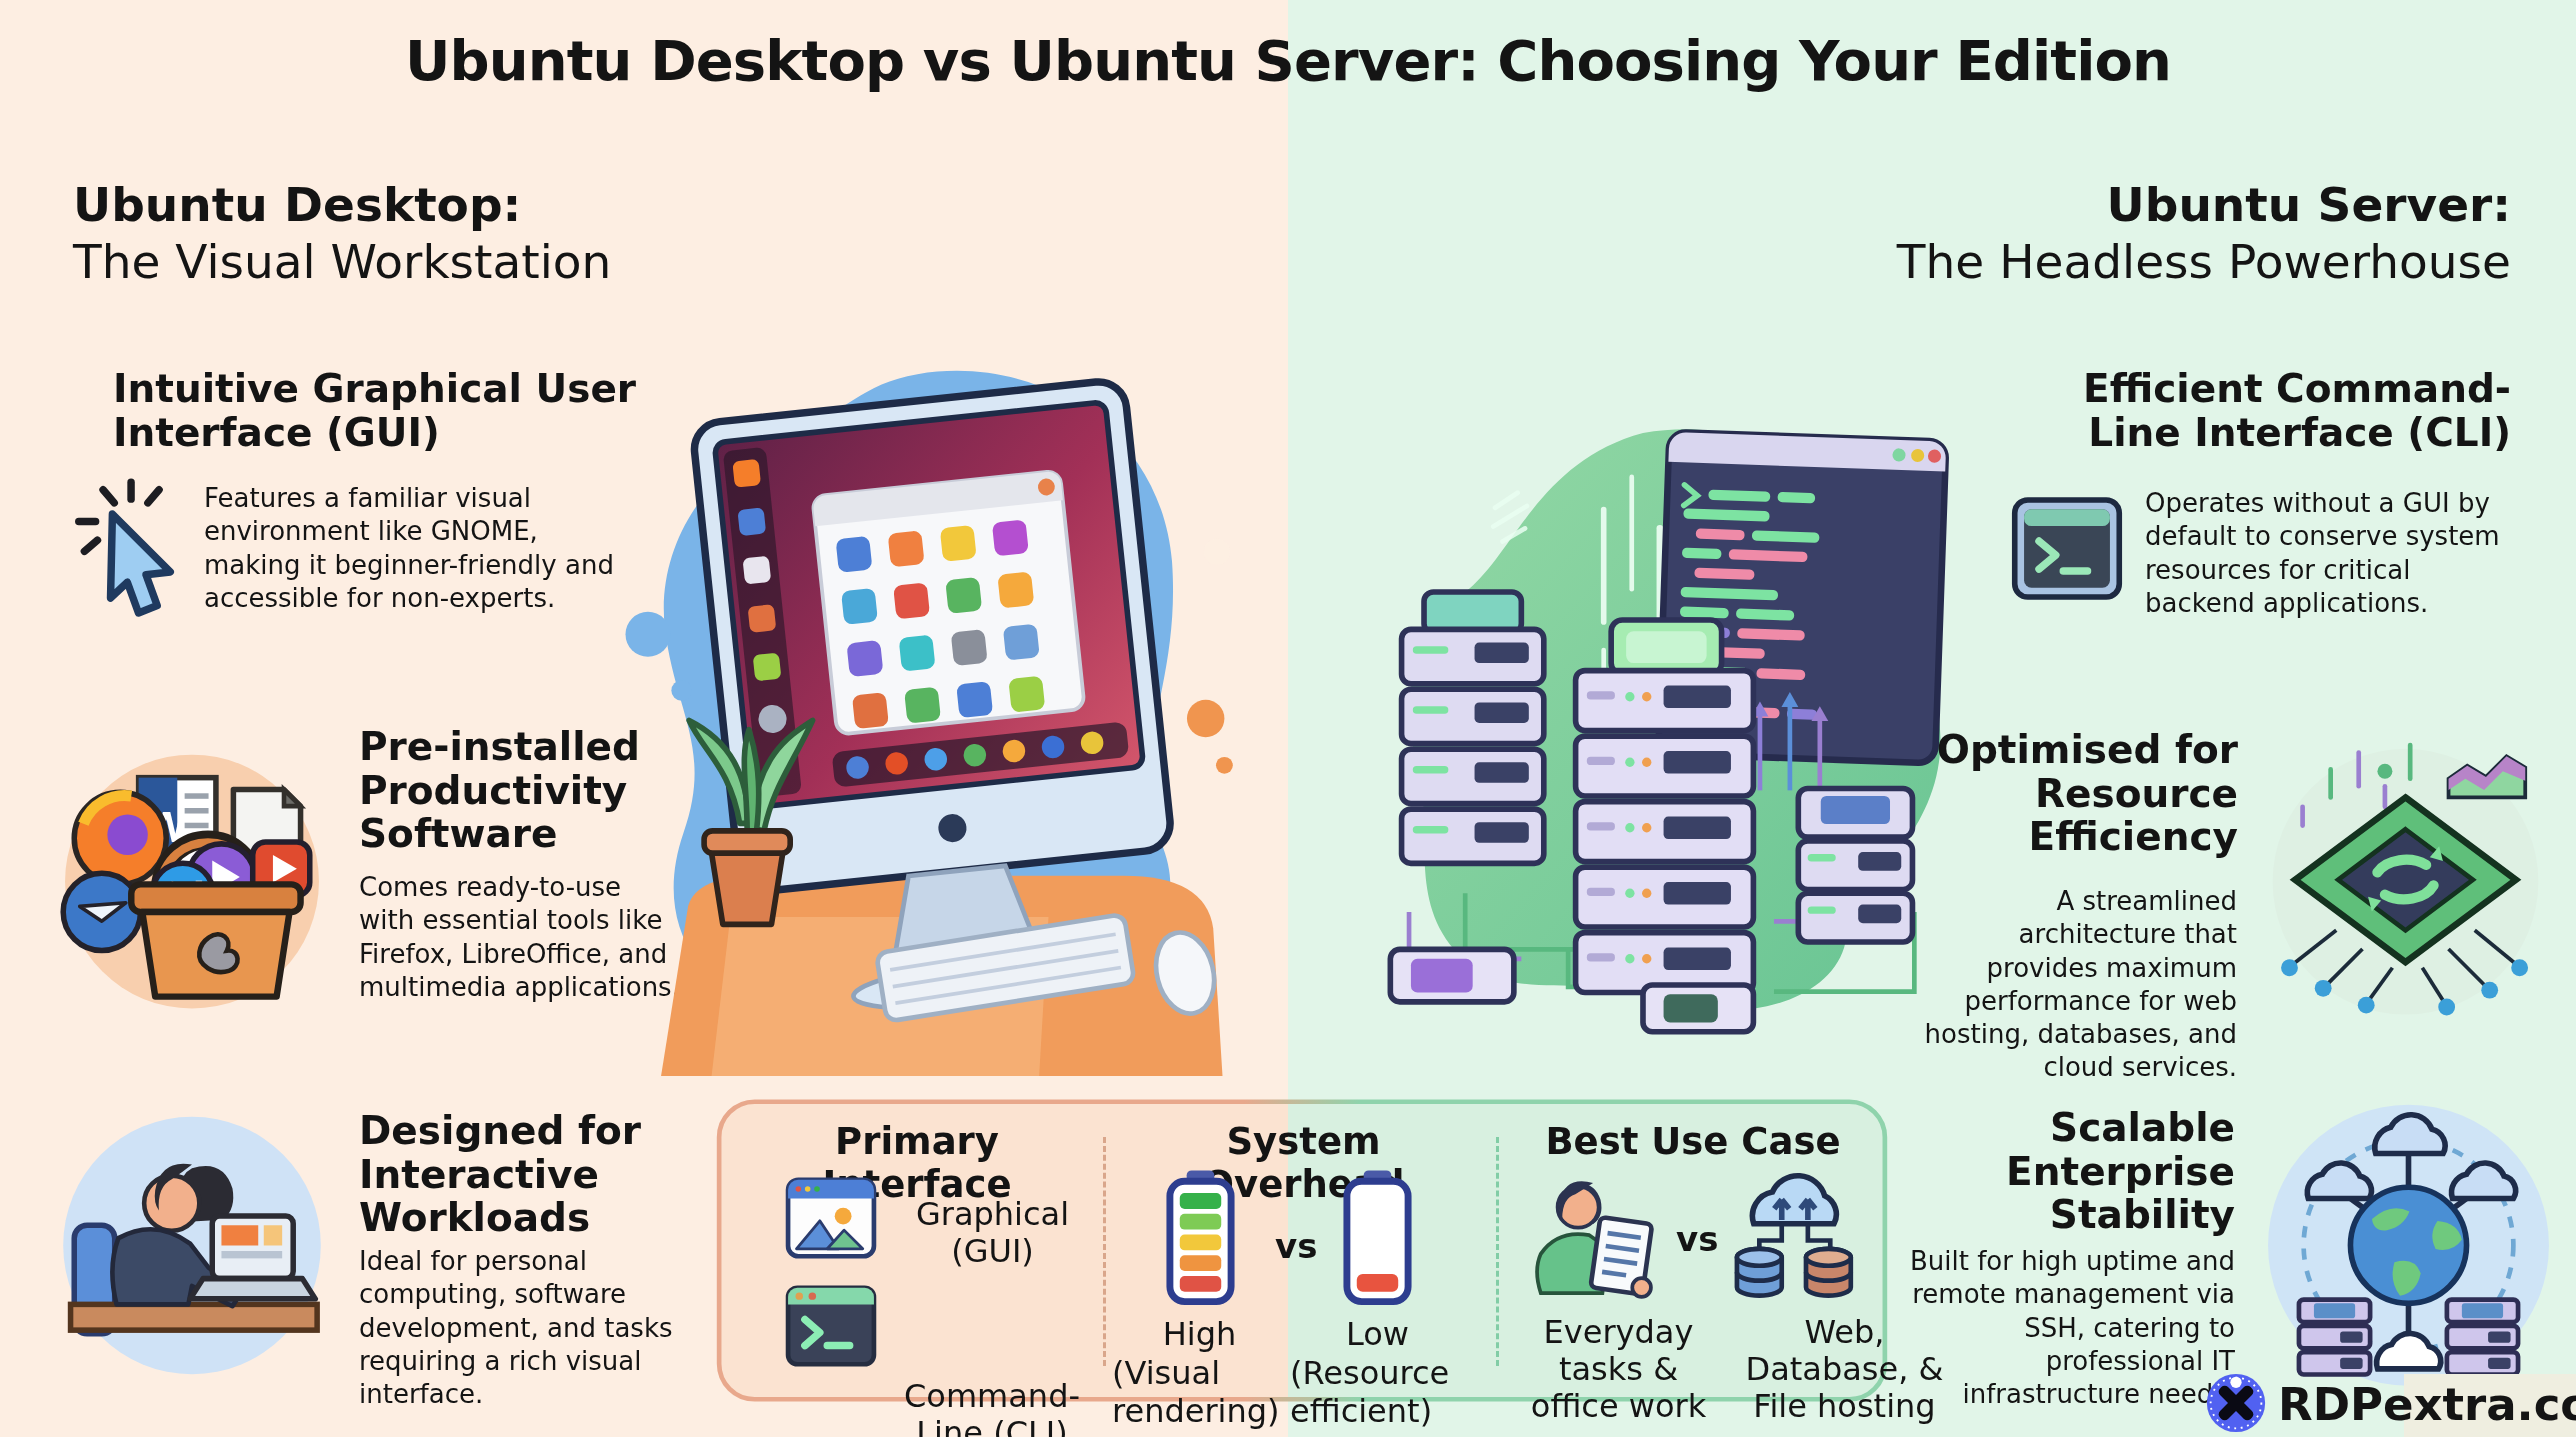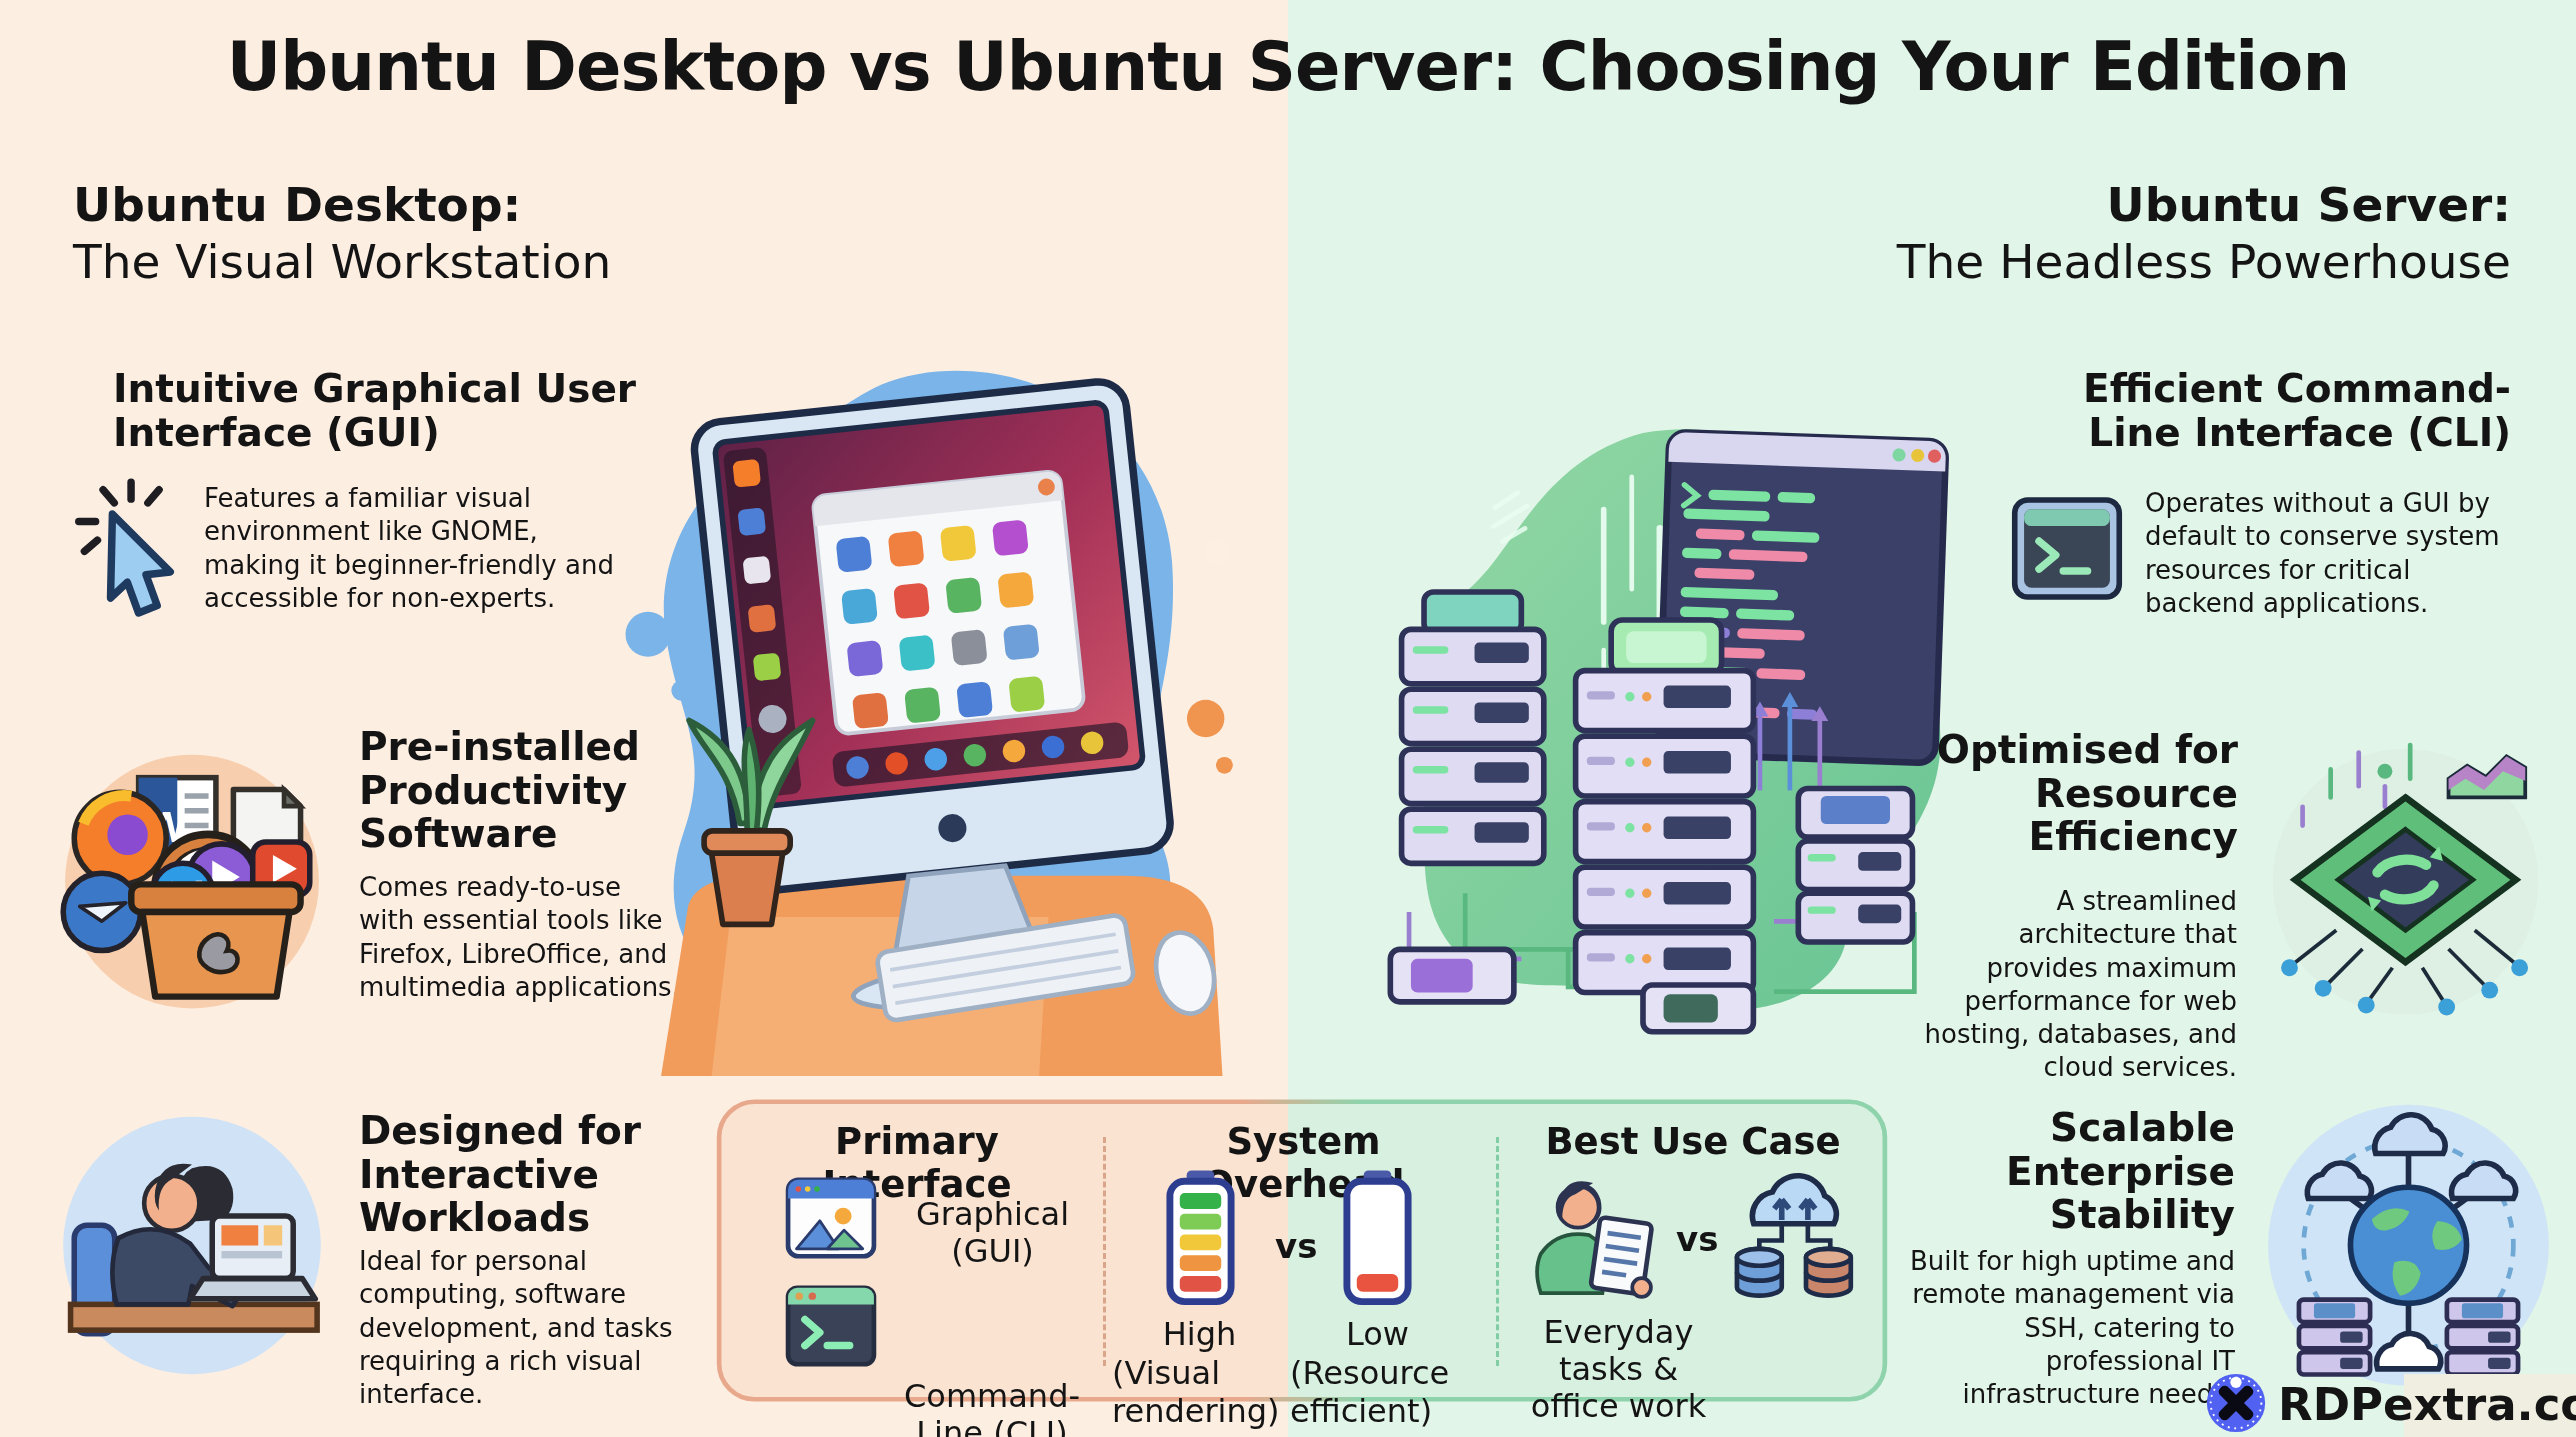--- a/index.html
+++ b/index.html
@@ -1,20 +1,20 @@
 <!DOCTYPE html>
 <html style="font-size:15px"><head>
 <meta charset="utf-8">
 <style>
   html,body{margin:0;padding:0;background:#fff;}
   #canvas{position:relative;width:2576px;height:1438px;overflow:hidden;
           font-family:"DejaVu Sans","Liberation Sans",sans-serif;color:#141414;
           background:linear-gradient(90deg,#fdeee2 0%,#fdeee2 50%,#e1f5e8 50%,#e1f5e8 100%);}
   .abs{position:absolute;}
-  .title{width:100%;text-align:center;top:28px;left:0;font-size:67px;font-weight:700;letter-spacing:-0.9px;}
+  .title{width:100%;text-align:center;top:28px;left:0;font-size:56px;font-weight:700;letter-spacing:-0.9px;}
   .col-head{font-size:47px;line-height:1.22;}
   .col-head .b{font-weight:700;}
   .feat-h{font-size:39px;font-weight:700;line-height:1.12;}
   .feat-b{font-size:26px;line-height:1.28;}
   .ra{text-align:right;}
   .cmp-title{font-size:37px;font-weight:700;text-align:center;}
   .cmp-label{font-size:32px;line-height:1.15;text-align:center;}
   .cmp-sub{font-size:32px;}
   .vs{font-size:34px;font-weight:700;}
   .wm-text{font-size:45px;font-weight:700;}
@@ -496,20 +496,21 @@
     <g stroke="#1e2c4a" stroke-width="5">
       <path d="M16,100 a24,9 0 0 1 48,0 v32 a24,9 0 0 1 -48,0 Z" fill="#6f9fd8"></path>
       <ellipse cx="40" cy="100" rx="24" ry="9" fill="#9cc0ea"></ellipse>
       <path d="M16,116 a24,9 0 0 0 48,0" fill="none"></path>
       <path d="M90,100 a24,9 0 0 1 48,0 v32 a24,9 0 0 1 -48,0 Z" fill="#c9866a"></path>
       <ellipse cx="114" cy="100" rx="24" ry="9" fill="#e0ad90"></ellipse>
       <path d="M90,116 a24,9 0 0 0 48,0" fill="none"></path>
     </g>
   </svg>
   <div class="abs cmp-label" style="left:1511px;top:1314px;width:215px;">Everyday tasks &amp; office work</div>
+  <div class="abs cmp-label" style="left:1737px;top:1314px;width:215px;">Web, Database, &amp; File hosting</div>
 
   <div class="abs band" style="left:2404px;top:1374px;width:172px;height:64px;"></div>
   <svg class="abs" style="left:2205px;top:1372px;" width="62" height="62" viewBox="0 0 66 66">
     <circle cx="33" cy="33" r="31" fill="#5161f1"></circle>
     <circle cx="33" cy="33" r="27" fill="none" stroke="#ffffff" stroke-width="2" stroke-dasharray="2 5"></circle>
     <g transform="rotate(45 33 33)">
       <rect x="10" y="27" width="46" height="12" rx="5" fill="#0a0a14"></rect>
       <rect x="27" y="10" width="12" height="46" rx="5" fill="#0a0a14"></rect>
     </g>
     <circle cx="33" cy="11" r="6" fill="#ffffff"></circle>

